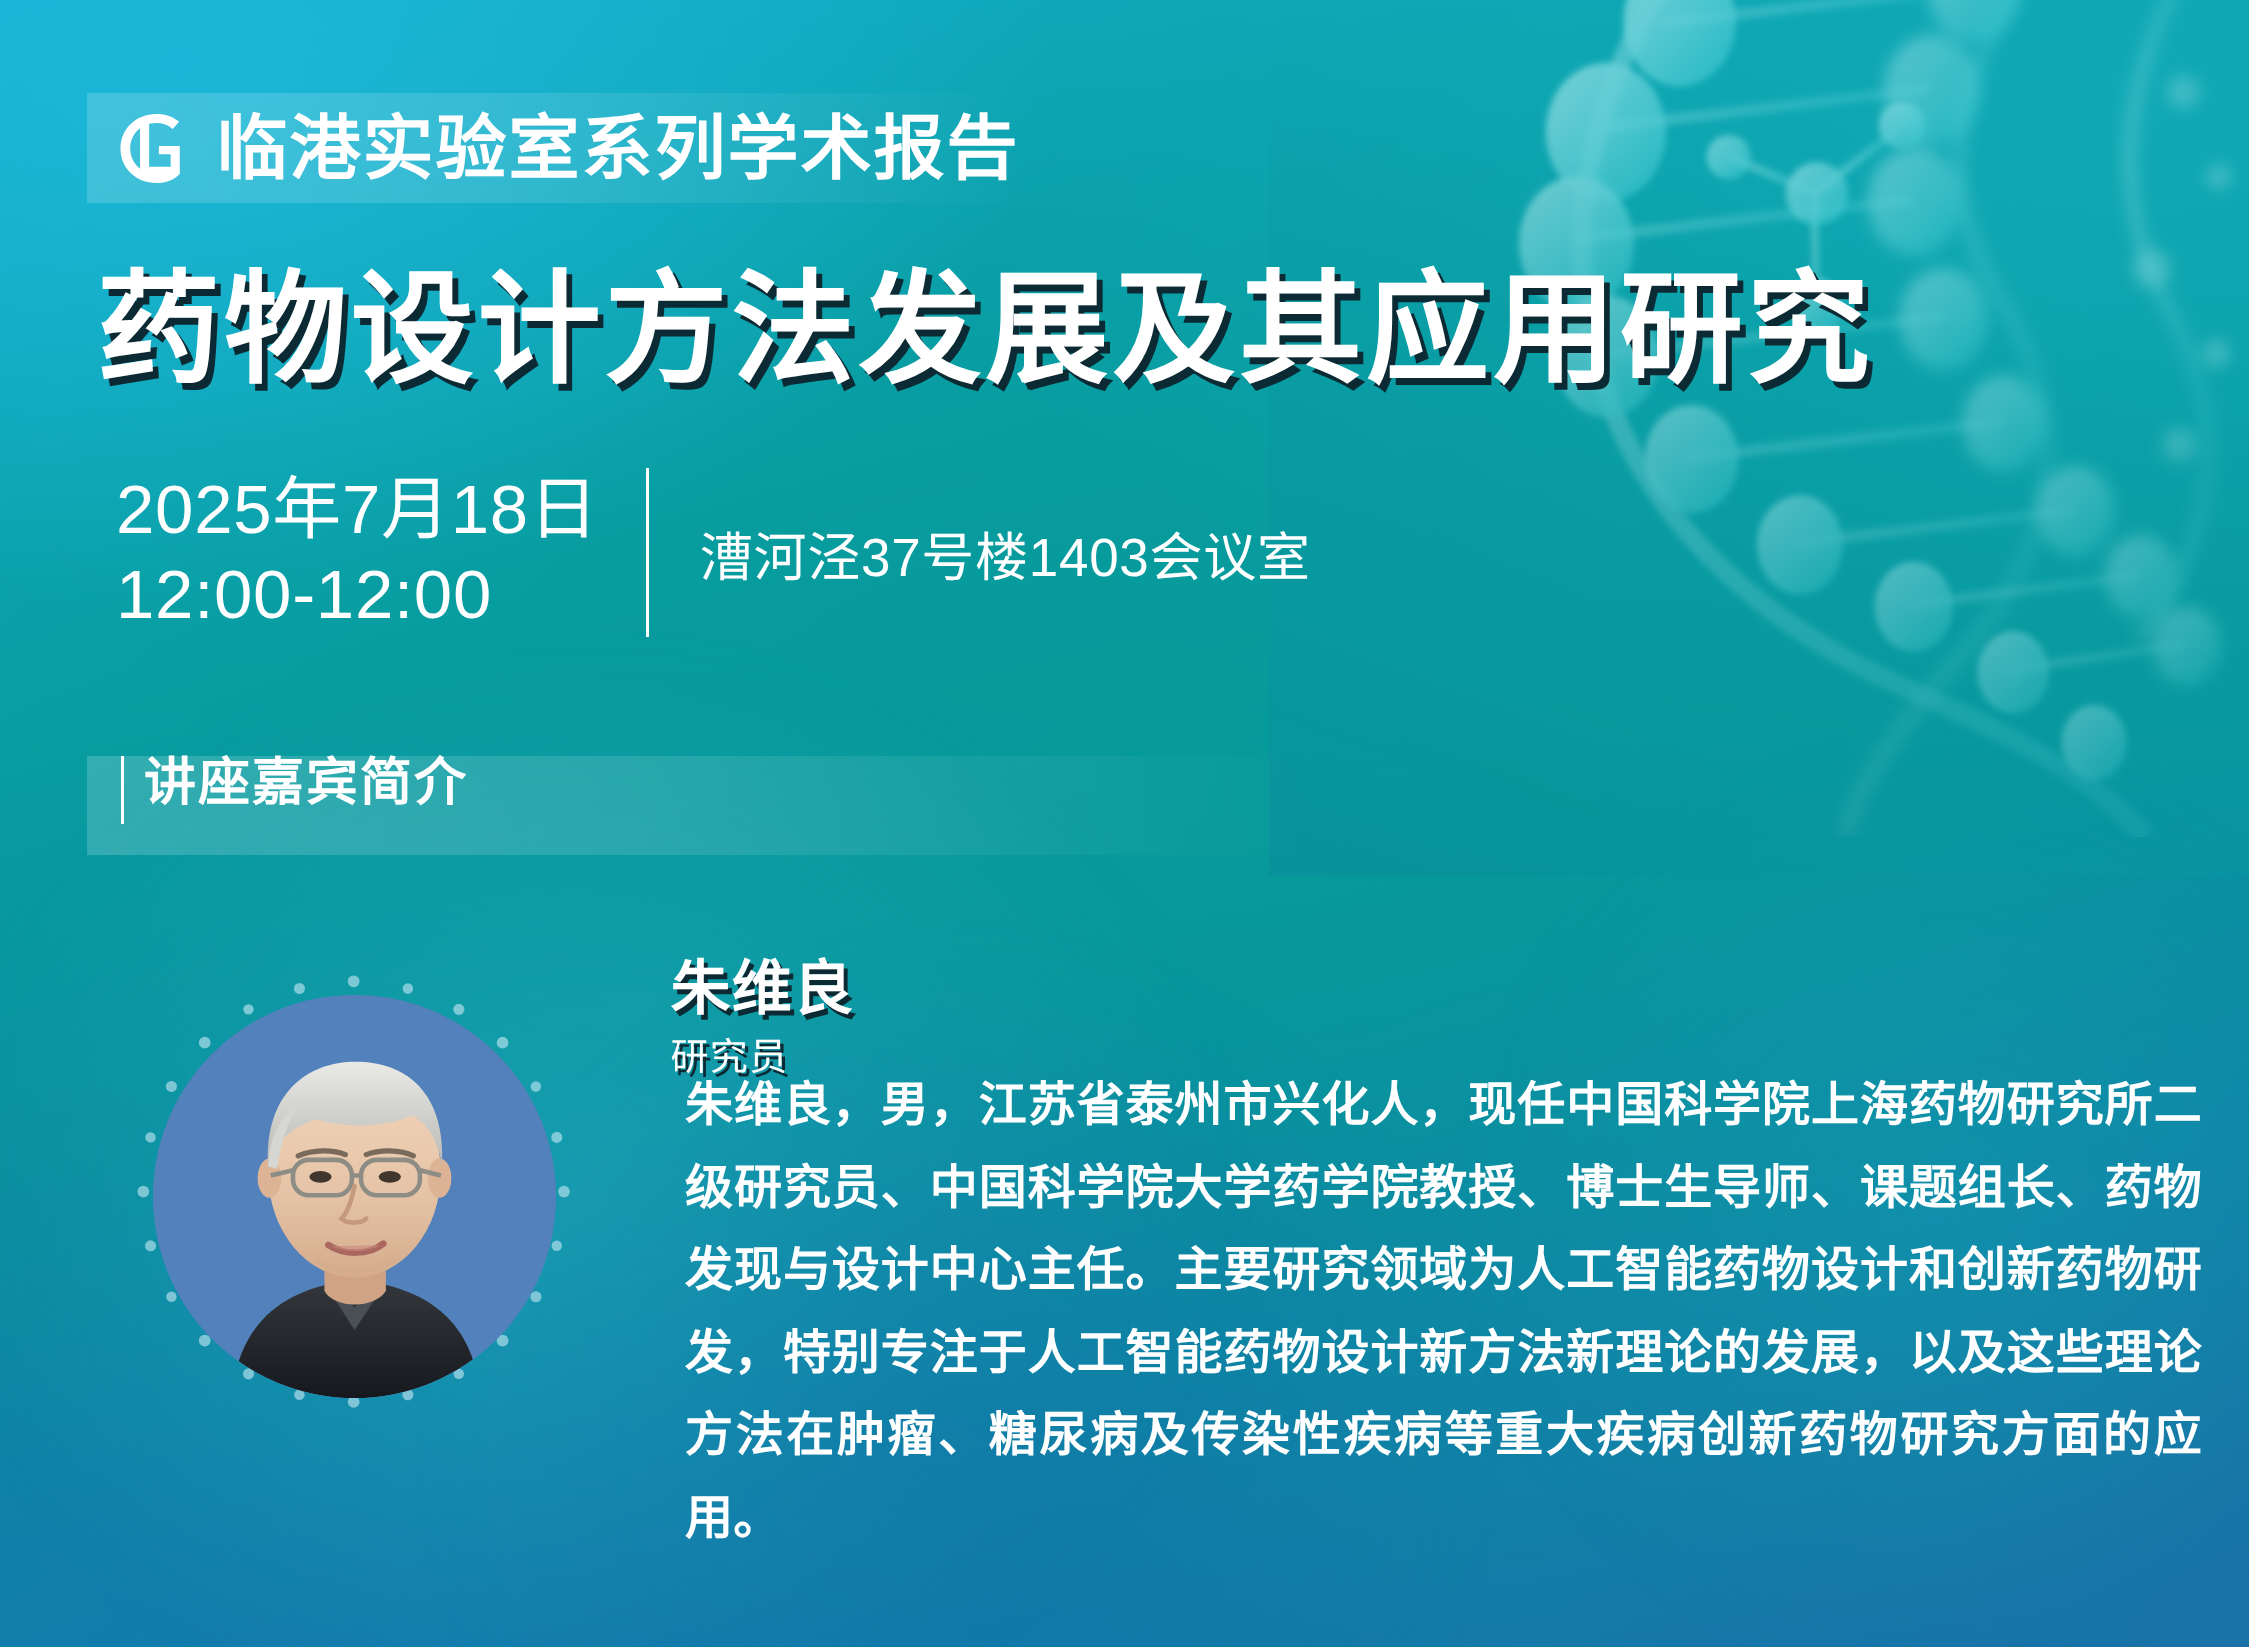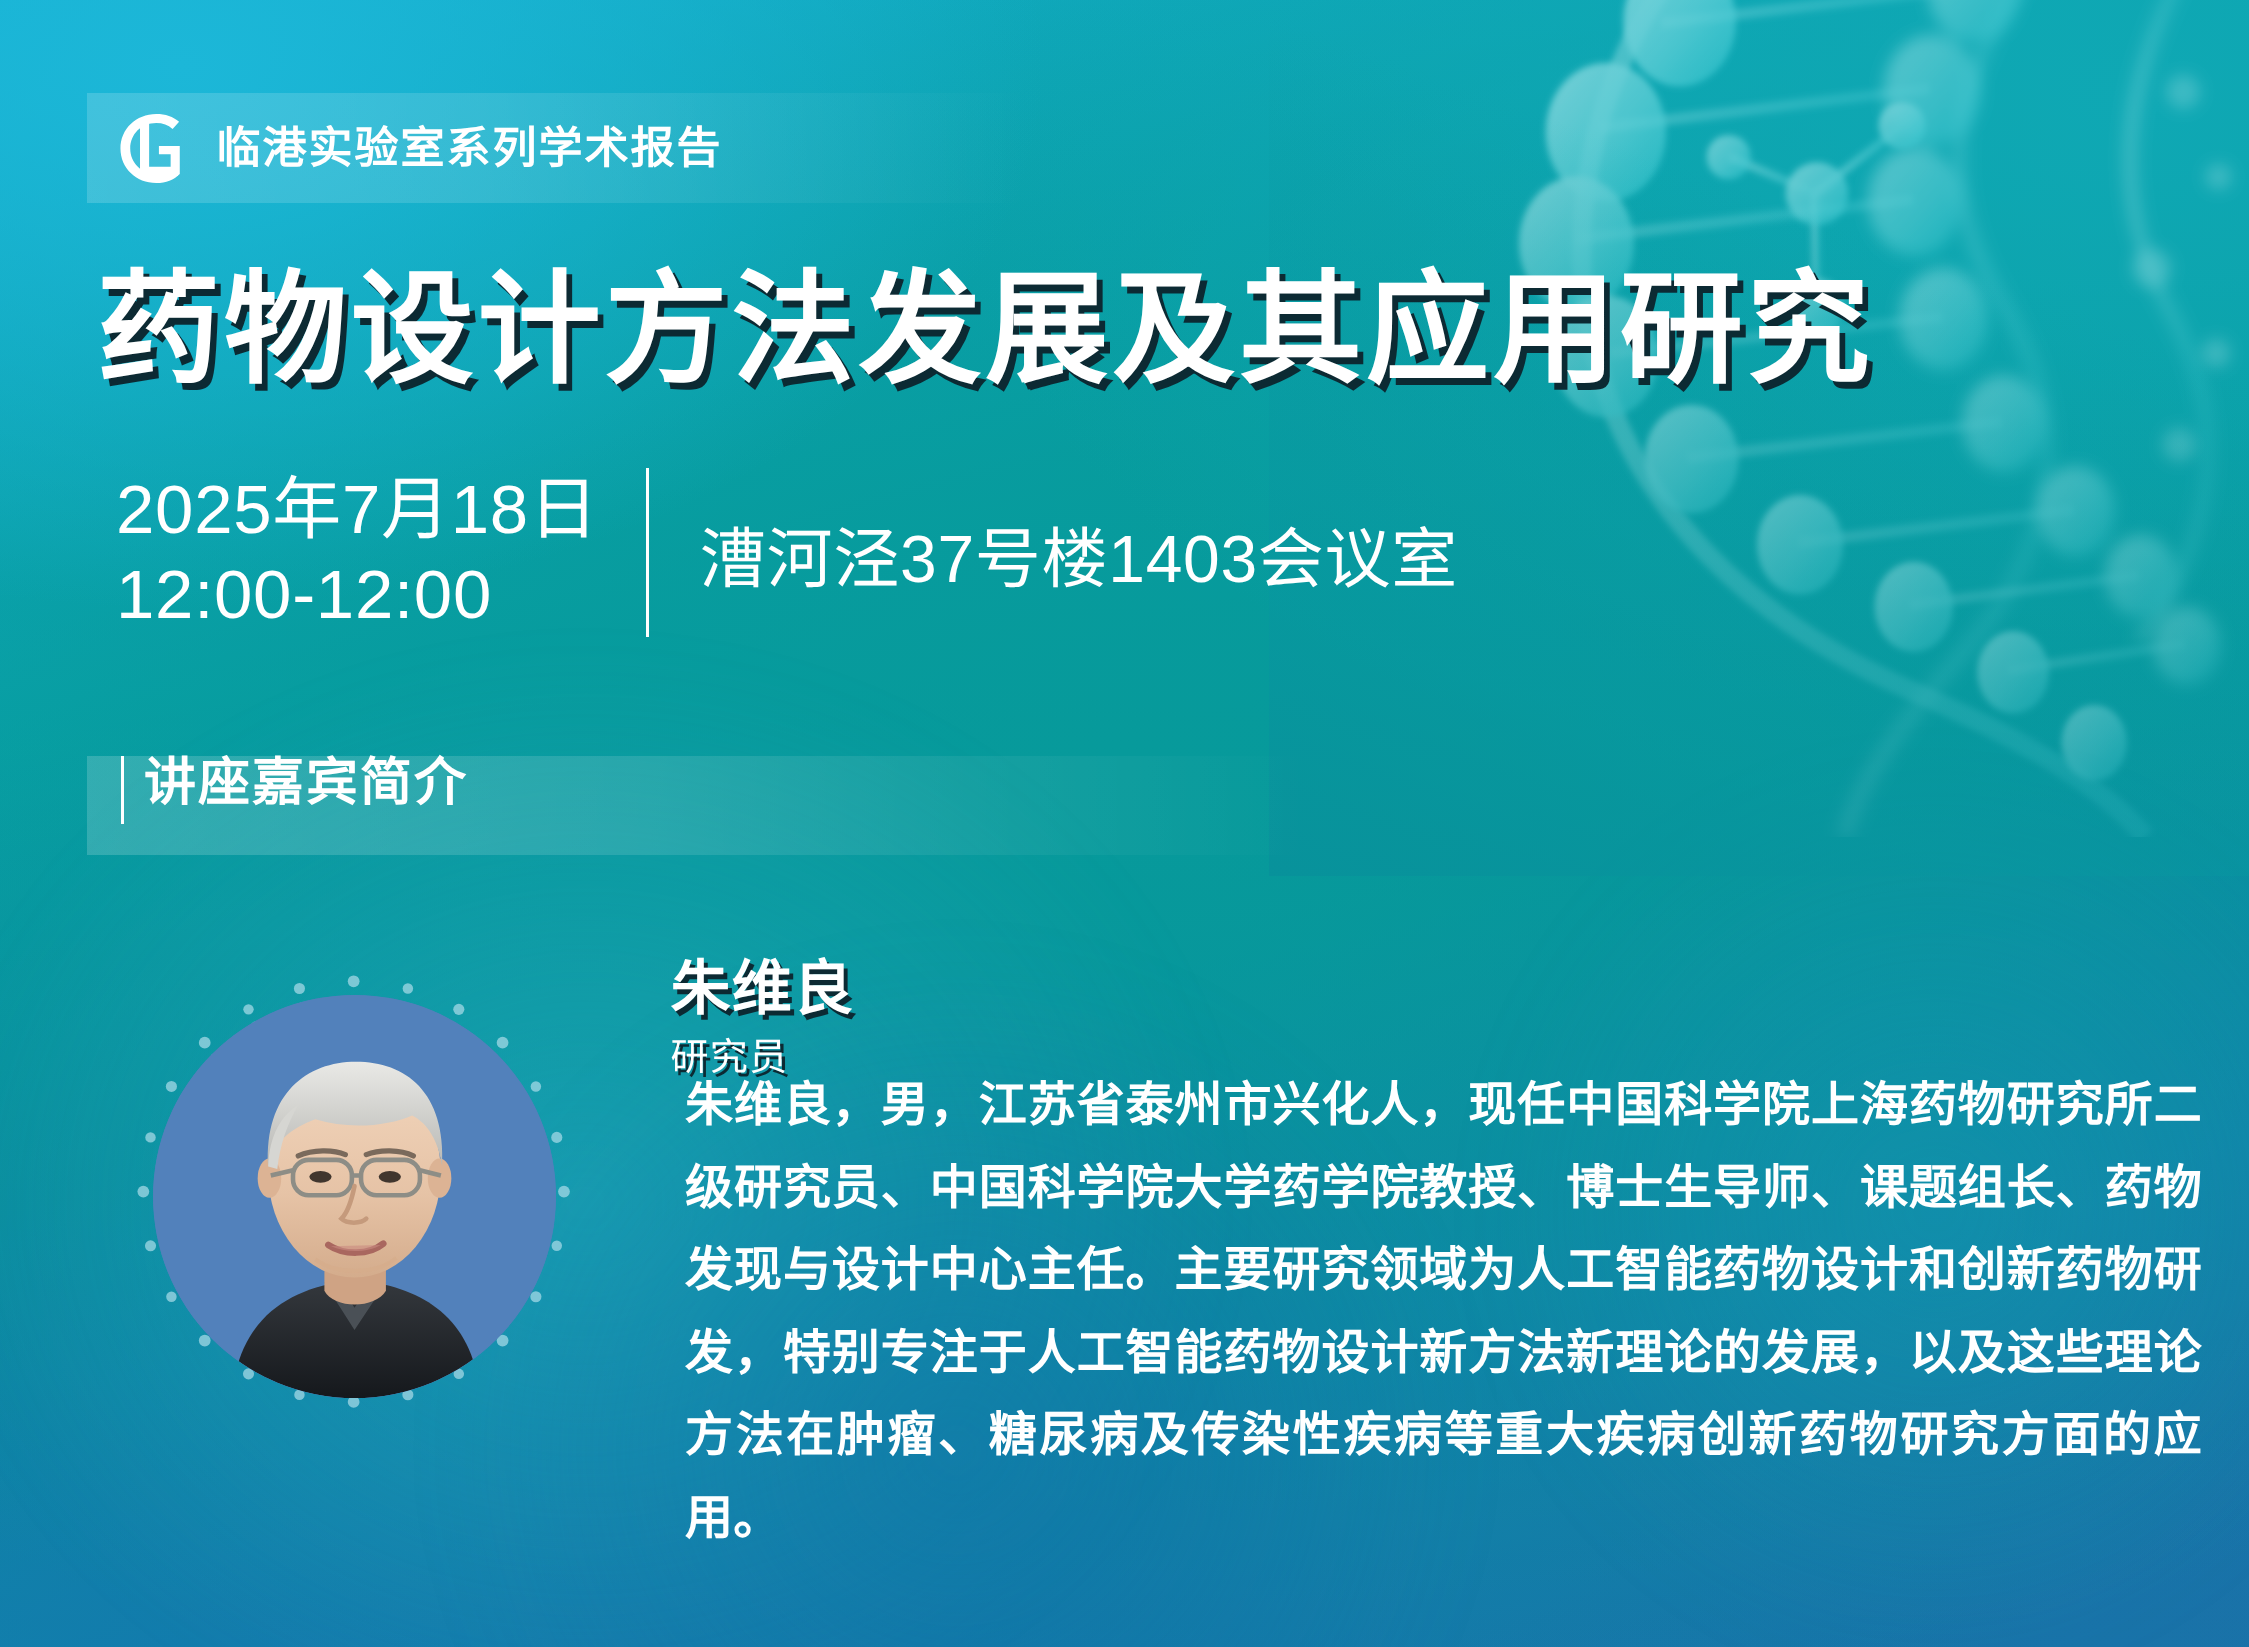--- a/index.html
+++ b/index.html
@@ -83,21 +83,21 @@
     box-sizing: border-box;
   }
   .logo-mark {
     width: 80px; height: 73px;
     flex: 0 0 auto;
     margin-right: 22px;
     display: block;
   }
   .header-title {
     color: #ffffff;
-    font-size: 44px;
+    font-size: 71px;
     font-weight: 700;
     letter-spacing: 2px;
     line-height: 1;
     white-space: nowrap;
   }
 
   
   .main-title {
     position: absolute;
     left: 97px; top: 261px;
@@ -128,21 +128,21 @@
   .meta-divider {
     width: 3.3px;
     height: 169px;
     background: #ffffff;
     margin: 0 51px 0 47px;
     flex: 0 0 auto;
     align-self: center;
   }
   .venue {
     color: #ffffff;
-    font-size: 66px;
+    font-size: 53px;
     font-weight: 400;
     letter-spacing: 0.7px;
     white-space: nowrap;
   }
 
   
   .section-band {
     position: absolute;
     left: 87px; top: 756px;
     width: 1222px; height: 99px;

